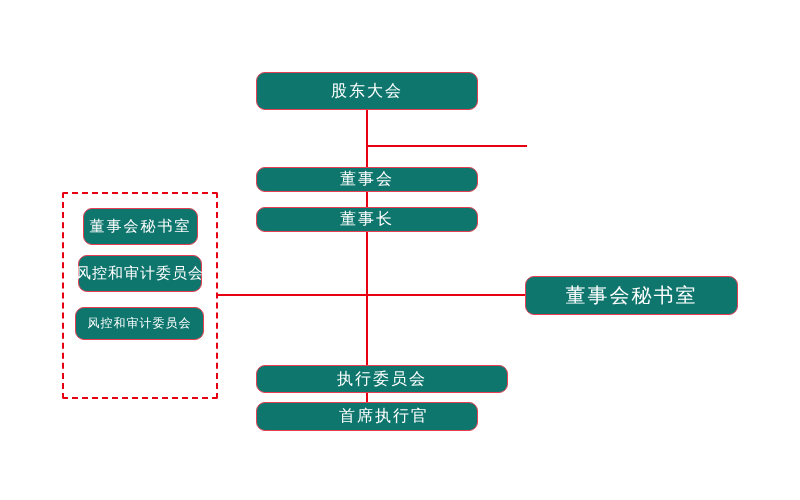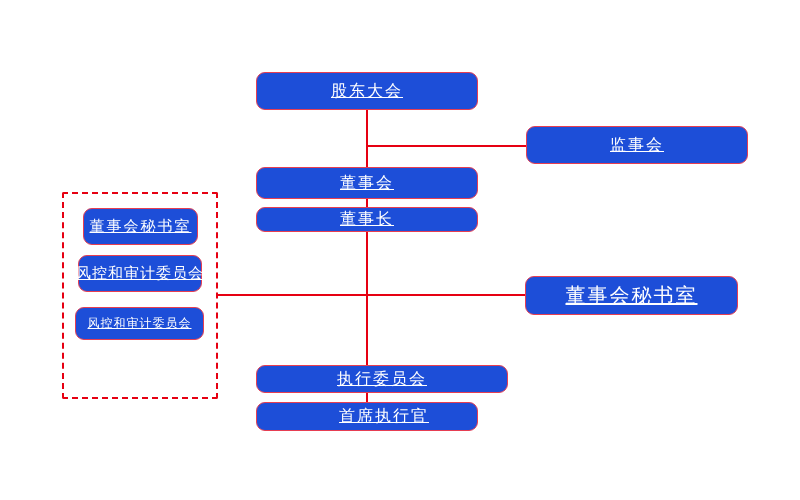--- a/index.html
+++ b/index.html
@@ -30,36 +30,35 @@
     left: 62px; top: 192px;
     width: 156px; height: 207px;
     border: 2px dashed #e60012;
     box-sizing: border-box;
     z-index: 2;
     border-radius: 2px;
   }
   
   .node {
     position: absolute;
-    background: #1d4ed8;
+    background: #0f766e;
     border: 1px solid #e63e52;
     border-radius: 9px;
     color: #ffffff;
     display: flex;
     align-items: center;
     justify-content: center;
     box-sizing: border-box;
     z-index: 3;
     letter-spacing: 2px;
     white-space: nowrap;
-    text-decoration: underline;
   }
   .n-shareholders { left: 256px; top: 72px;  width: 222px; height: 38px; font-size: 16px; }
   .n-supervisory  { left: 526px; top: 126px; width: 222px; height: 38px; font-size: 16px; }
-  .n-board        { left: 256px; top: 167px; width: 222px; height: 32px; font-size: 16px; }
+  .n-board        { left: 256px; top: 167px; width: 222px; height: 25px; font-size: 16px; }
   .n-chairman     { left: 256px; top: 207px; width: 222px; height: 25px; font-size: 16px; }
   .n-secretary    { left: 525px; top: 276px; width: 213px; height: 39px; font-size: 20px; text-align: center; }
   .n-executive    { left: 256px; top: 365px; width: 252px; height: 28px; font-size: 16px; }
   .n-ceo          { left: 256px; top: 402px; width: 222px; height: 29px; font-size: 16px; padding-left: 34px; }
   .n-strategy     { left: 83px;  top: 208px; width: 115px; height: 37px; font-size: 15px; }
   .n-risk-audit   { left: 78px;  top: 255px; width: 124px; height: 37px; font-size: 15px; letter-spacing: 1px; }
   .n-nomination   { left: 75px;  top: 307px; width: 129px; height: 33px; font-size: 12px; letter-spacing: 1px; }
   .n-advisory     { left: 77px;  top: 348px; width: 125px; height: 40px; font-size: 15px; letter-spacing: 1px; }
 </style>
 </head>
@@ -72,20 +71,19 @@
   <div class="line line-h-comm"></div>
 
   <div class="dashed-group">
     
   </div>
   <div class="node n-strategy">董事会秘书室</div>
   <div class="node n-risk-audit">风控和审计委员会</div>
   <div class="node n-nomination">风控和审计委员会</div>
 
   <div class="node n-shareholders">股东大会</div>
-  <div class="node n-supervisory">监事会</div>
   <div class="node n-board">董事会</div>
   <div class="node n-chairman">董事长</div>
   <div class="node n-secretary">董事会秘书室</div>
   <div class="node n-executive">执行委员会</div>
   <div class="node n-ceo">首席执行官</div>
 
 </div>
 
 </body></html>

